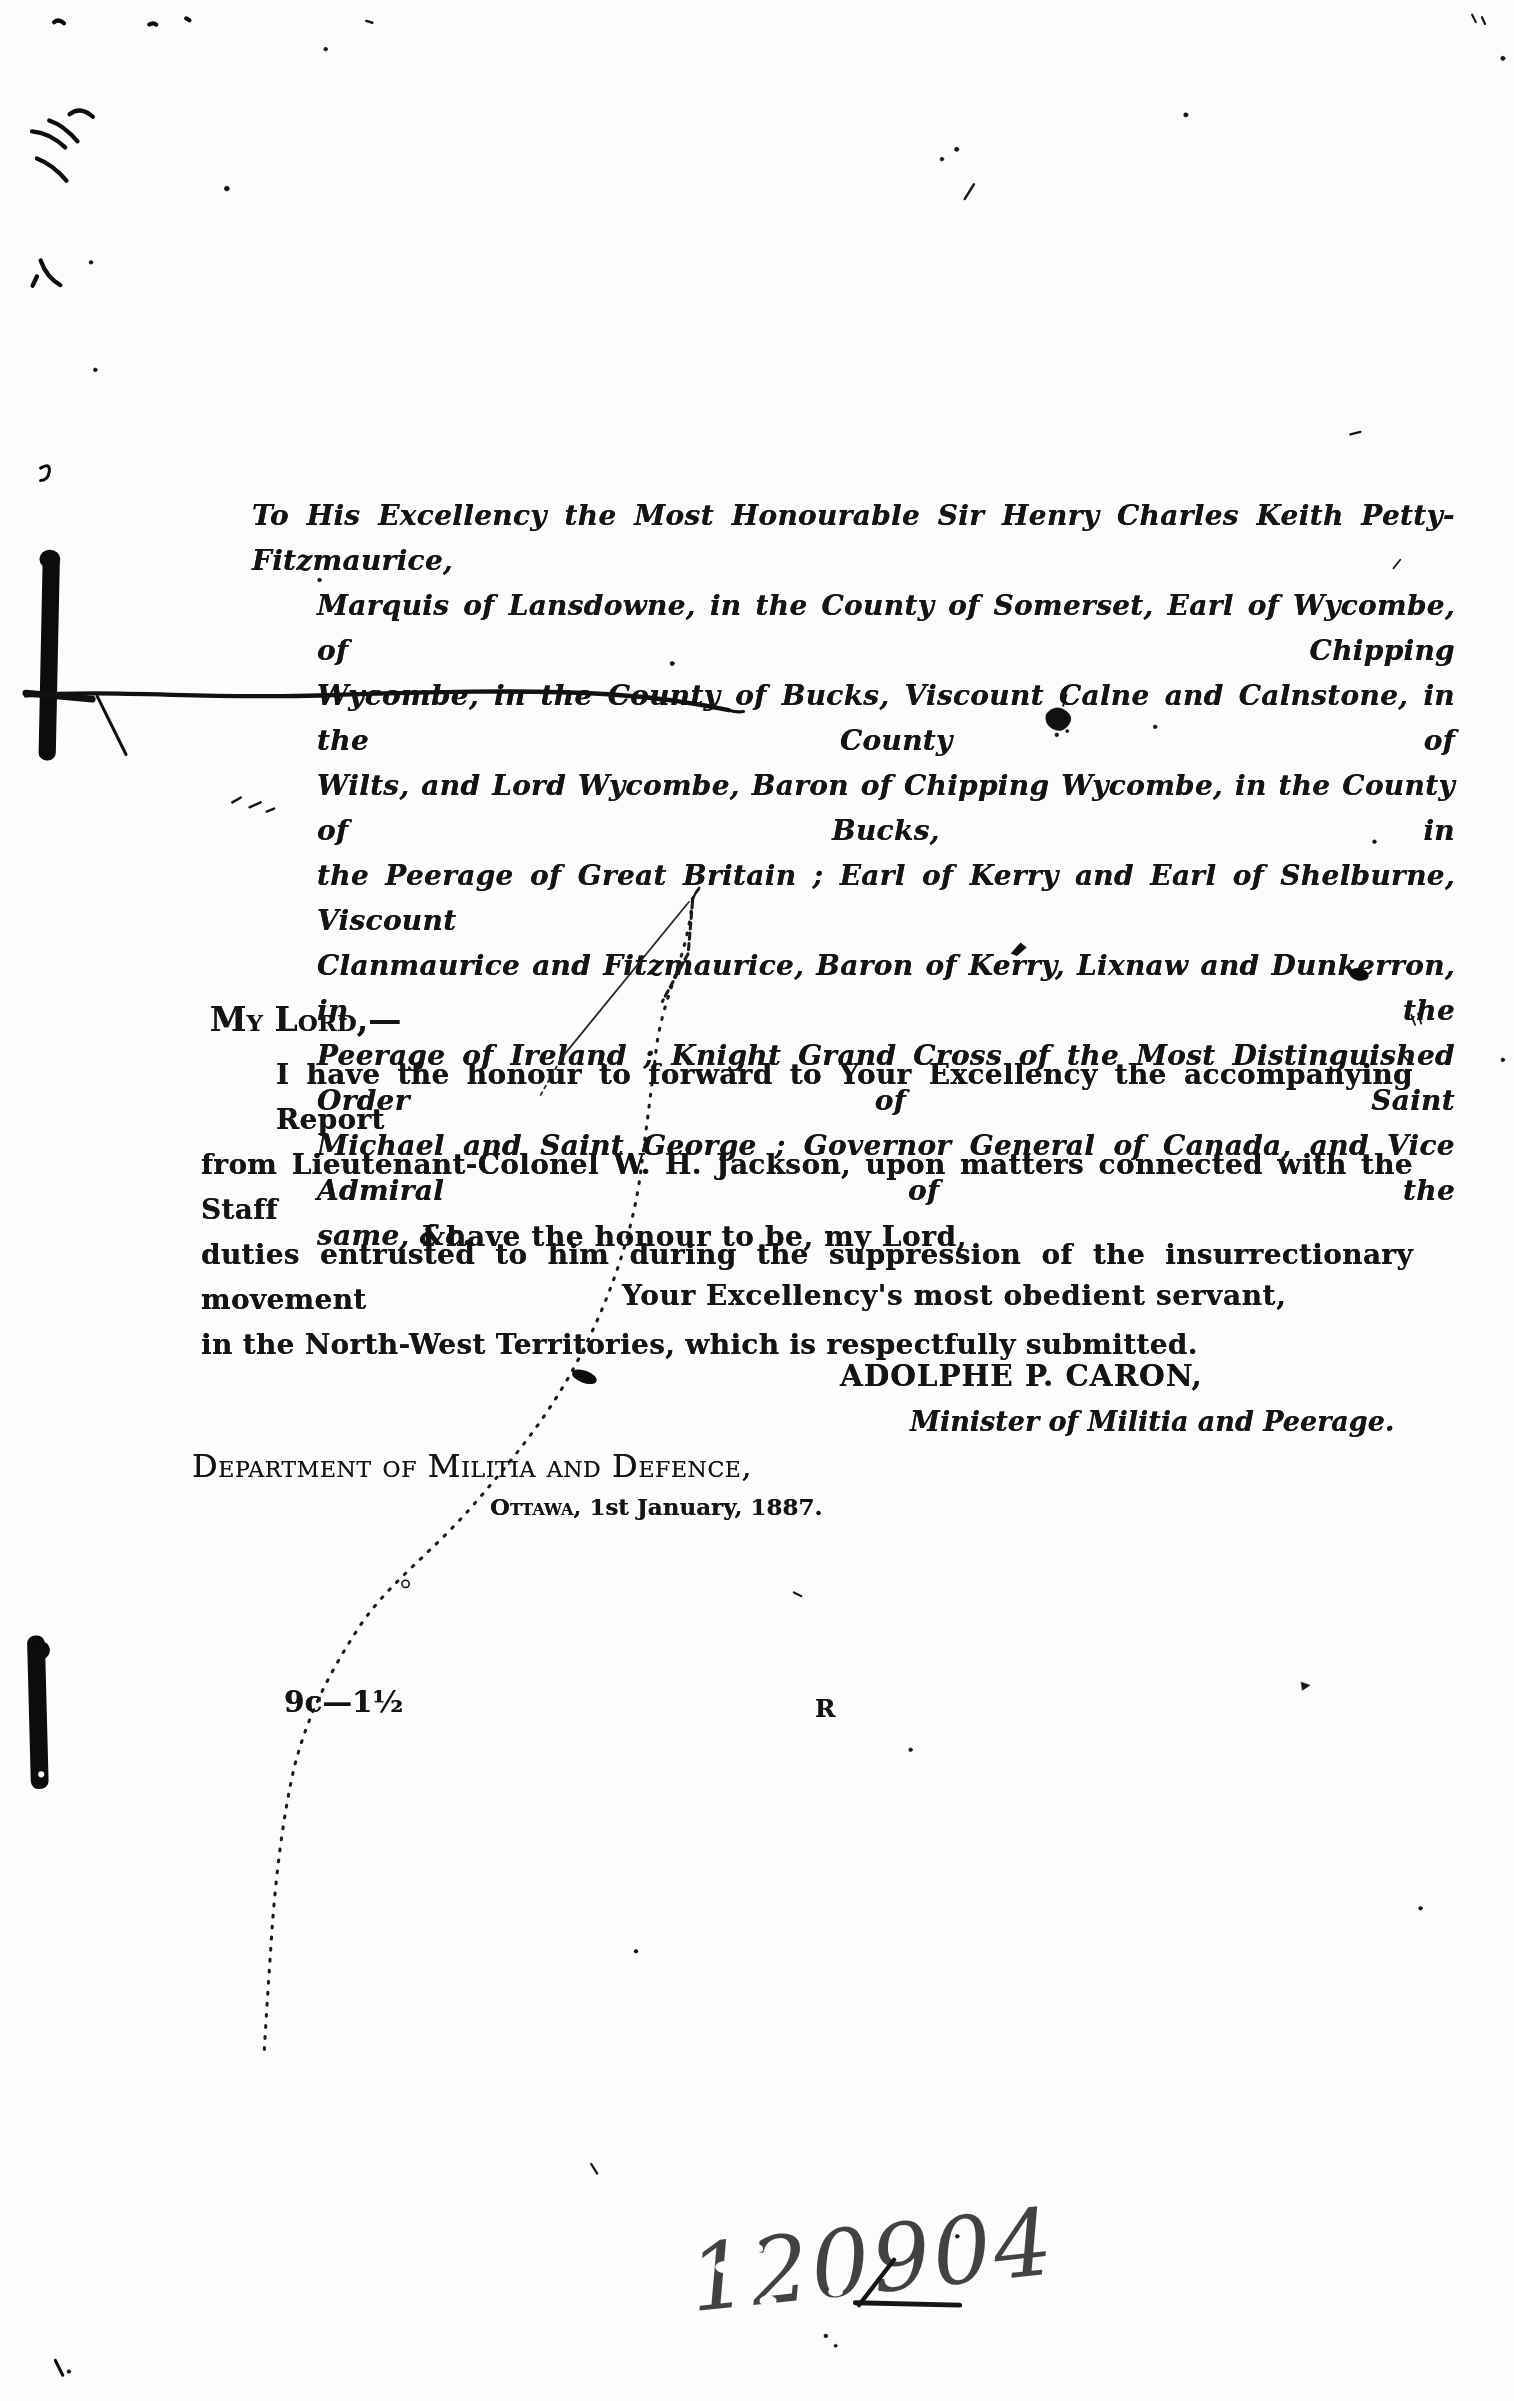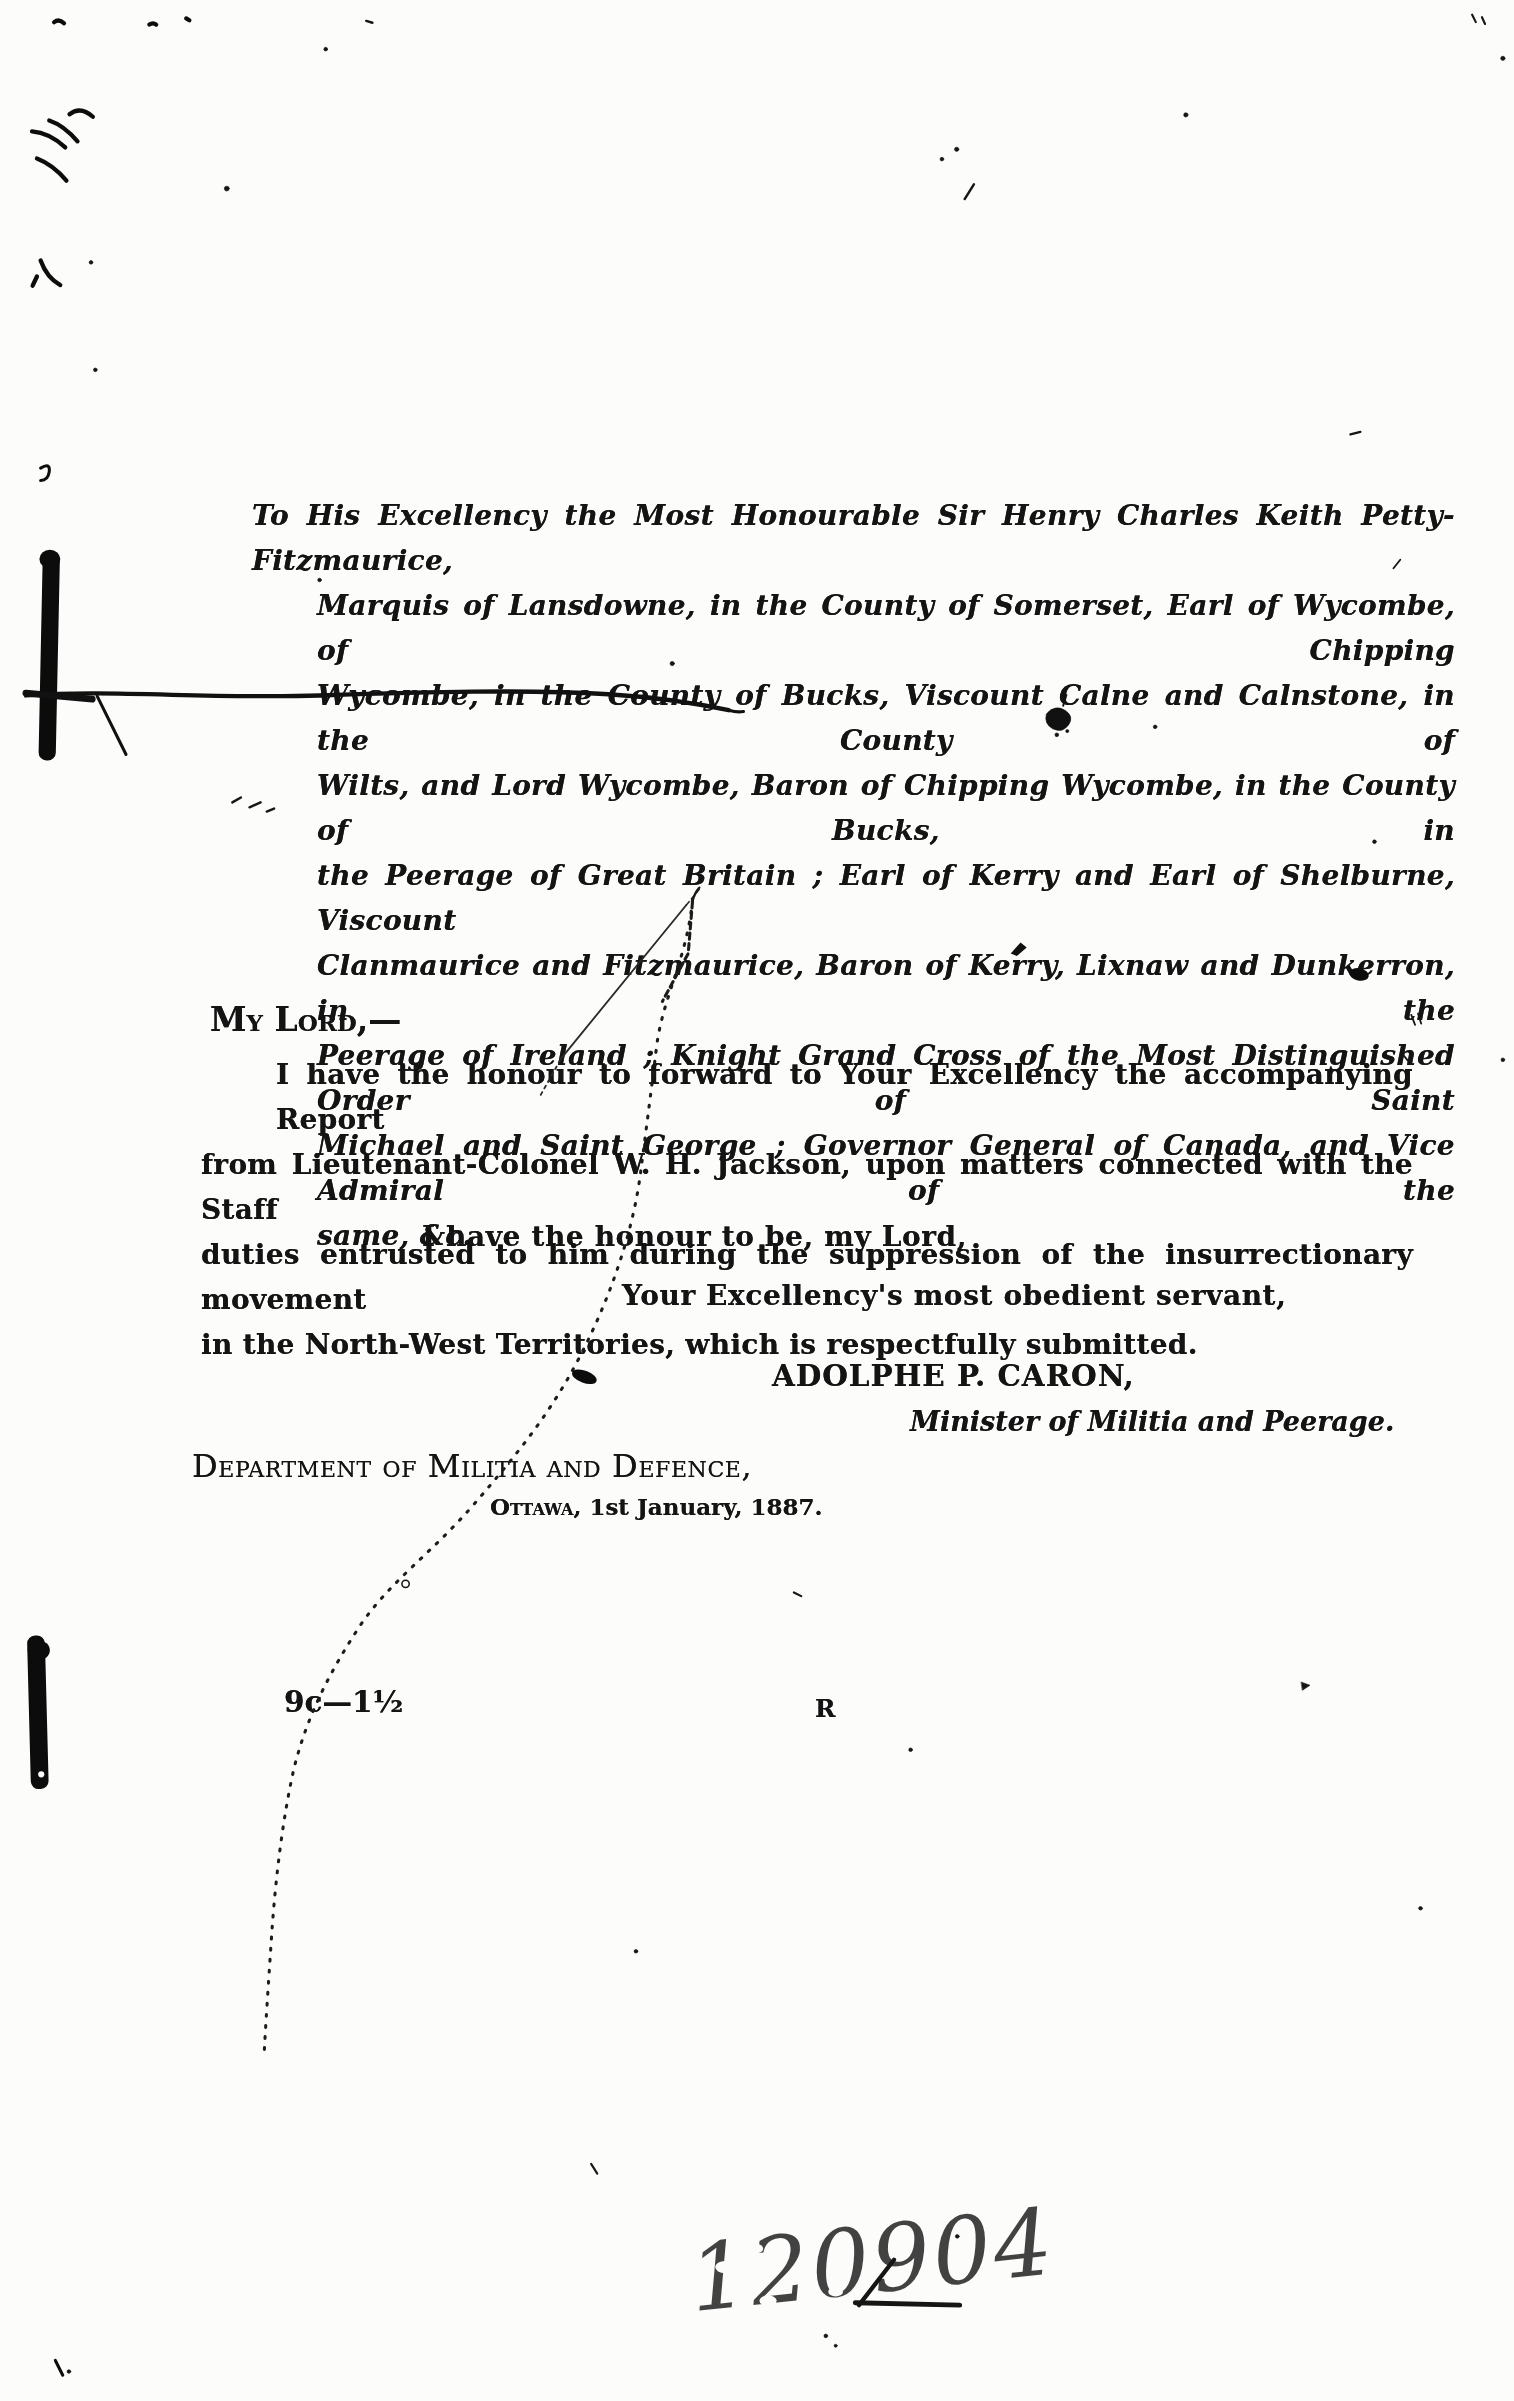--- a/index.html
+++ b/index.html
@@ -26,21 +26,21 @@
     font-weight:bold;font-size:28px;line-height:45px;letter-spacing:0.3px;
     text-shadow:0 0 0.6px rgba(10,10,10,.8);
     margin-top:44px;
   }
   .body-line{text-align:justify;text-align-last:justify;}
   .body-line:first-child{padding-left:75px;}
   .body-line:last-child{text-align:left;text-align-last:left;}
   
   .close1{left:422px;top:1220px;font-weight:bold;font-size:28px;letter-spacing:0.6px;}
   .close2{left:622px;top:1279px;font-weight:bold;font-size:28px;letter-spacing:0.6px;}
-  .sig-name{left:772px;top:1358px;font-weight:bold;font-size:29.5px;letter-spacing:0.9px;}
+  .sig-name{left:840px;top:1358px;font-weight:bold;font-size:29.5px;letter-spacing:0.9px;}
   .sig-title{left:910px;top:1406px;font-style:italic;font-weight:bold;font-size:27px;}
   .dept{left:192px;top:1447px;font-variant:small-caps;font-weight:normal;font-size:32px;letter-spacing:0.6px;}
   .place-date{left:490px;top:1493px;font-size:23px;font-weight:bold;}
   .place-date .sc{font-variant:small-caps;}
   .footer-mark{left:284px;top:1684px;font-weight:bold;font-size:29.5px;}
   .press-mark{left:815px;top:1694px;font-weight:bold;font-size:24.6px;}
   svg.overlay{position:absolute;left:0;top:0;pointer-events:none;}
 </style>
 </head>
 <body>

